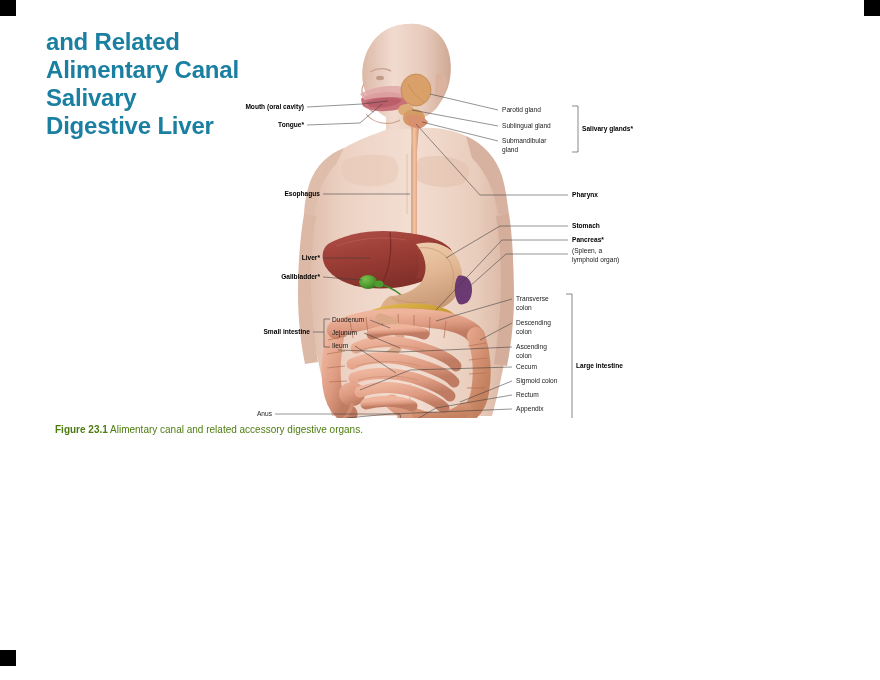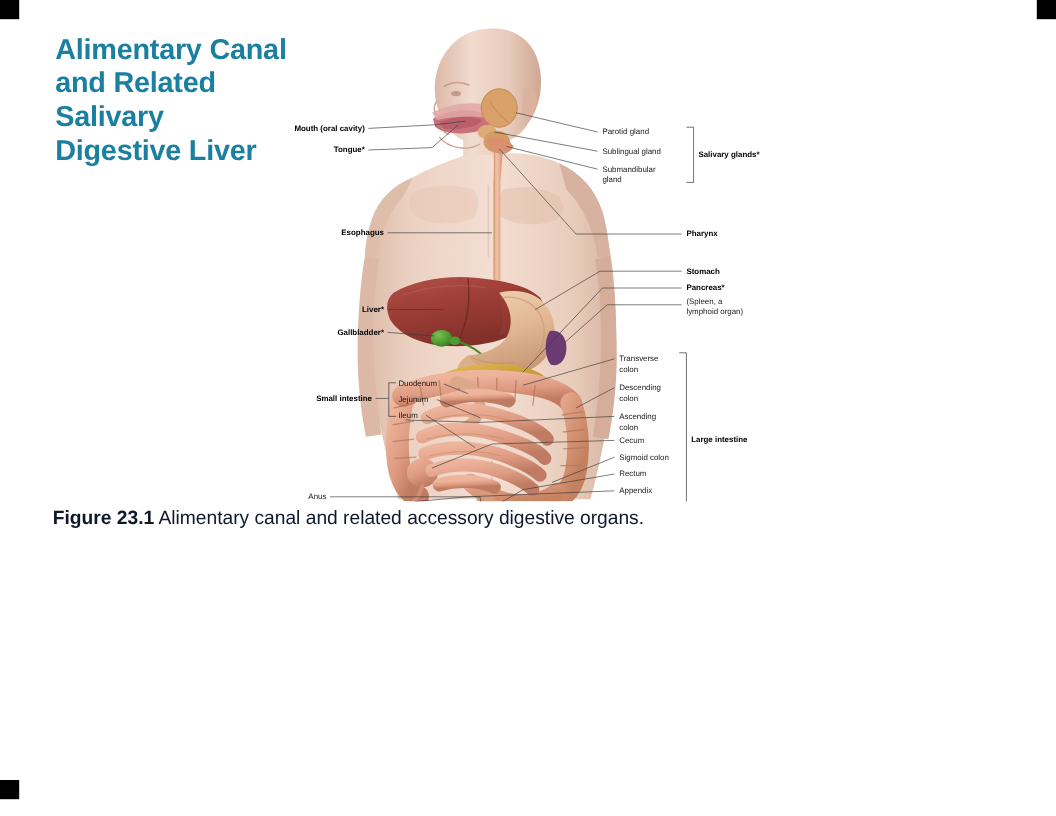--- a/index.html
+++ b/index.html
@@ -36,24 +36,24 @@
     font-size: 24px;
     font-weight: bold;
     line-height: 1.17;
     color: #1a7fa0;
     letter-spacing: -0.2px;
   }
 
   
   #figure-caption {
     position: absolute;
-    left: 44px;
+    left: 55px;
     top: 424px;
-    font-size: 16px;
-    color: #0f172a;
+    font-size: 10px;
+    color: #4d7c0f;
     white-space: nowrap;
   }
   #figure-caption .cap-num {
     font-weight: bold;
   }
 
   
   #figure-stage {
     position: absolute;
     left: 240px;
@@ -87,22 +87,22 @@
   }
 </style>
 </head>
 <body>
 
 <div class="crop-mark crop-tl"></div>
 <div class="crop-mark crop-tr"></div>
 <div class="crop-mark crop-bl"></div>
 
 <div id="page-title">
+  <div>and Related</div>
   <div>Alimentary Canal</div>
-  <div>and Related</div>
   <div>Salivary</div>
   <div>Digestive Liver</div>
 </div>
 
 <div id="figure-stage">
 <svg width="640" height="400" viewBox="0 0 640 400" xmlns="http://www.w3.org/2000/svg">
   <defs>
     <linearGradient id="gSkin" x1="0" y1="0" x2="1" y2="0">
       <stop offset="0%" stop-color="#dfbcab"></stop>
       <stop offset="18%" stop-color="#ecd2c3"></stop>

